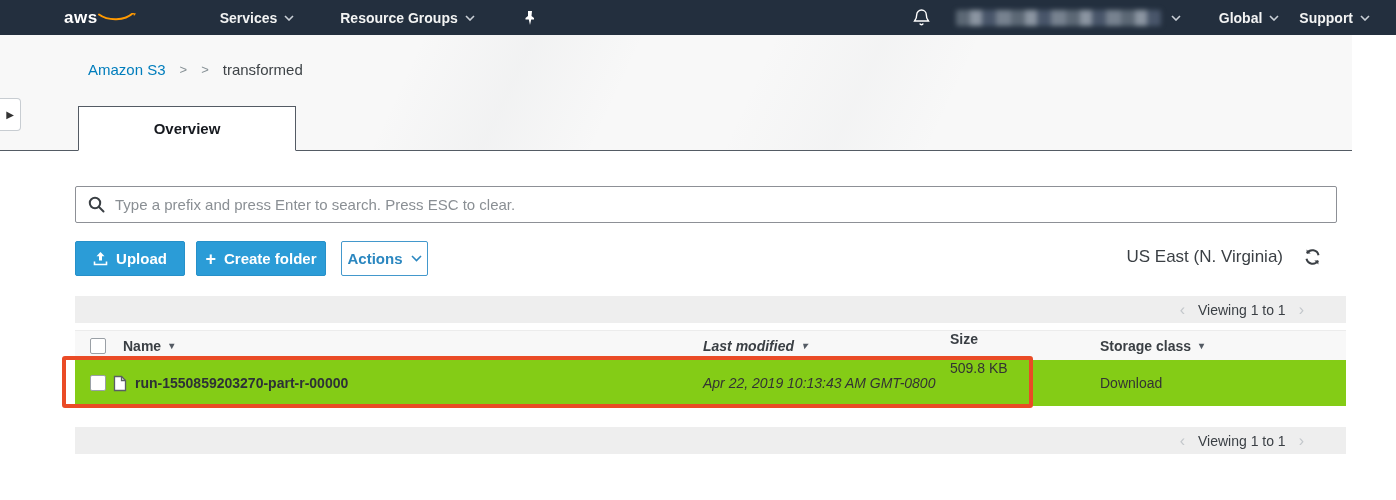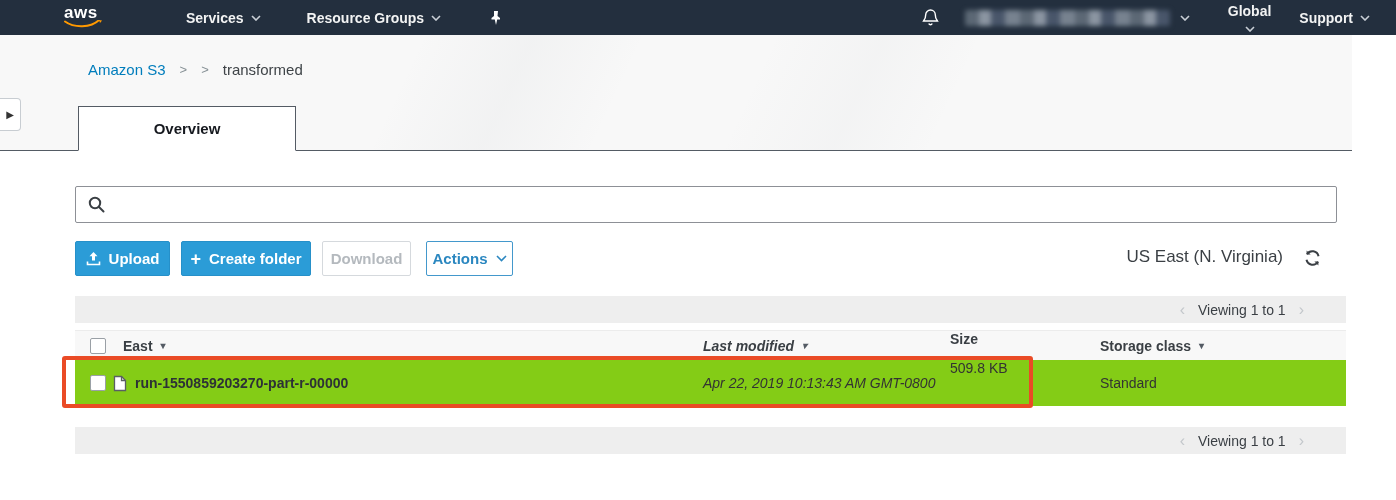--- a/index.html
+++ b/index.html
@@ -11,38 +11,38 @@
     color:#333;
     overflow:hidden;
   }
 
   
   .topnav {
     position:absolute; left:0; top:0; width:1396px; height:35px;
     background:#232f3e; display:flex; align-items:center;
     color:#fff; font-size:14px;
   }
-  .aws-logo { margin-left:64px; display:flex; flex-direction:column; cursor:pointer; }
+  .aws-logo { margin-left:64px; display:flex; flex-direction:row; align-items:center; cursor:pointer; }
   .aws-logo .aws-text { font-weight:bold; font-size:17px; letter-spacing:0.5px; line-height:14px; color:#fff; }
   .nav-item { display:flex; align-items:center; gap:7px; font-weight:bold; color:#f2f3f3; cursor:pointer; }
   .nav-item.services { margin-left:84px; }
   .nav-item.resource-groups { margin-left:46px; }
   .nav-pin { margin-left:48px; display:flex; align-items:center; cursor:pointer; }
   .nav-right { margin-left:auto; display:flex; align-items:center; margin-right:16px; }
   .nav-bell { margin-right:26px; display:flex; cursor:pointer; }
   .nav-account { display:flex; align-items:center; gap:10px; cursor:pointer; }
   .redacted-dark {
     width:205px; height:16px; border-radius:2px;
     background:repeating-linear-gradient(90deg,#5c6875 0 14px,#8b95a1 14px 26px,#49566a 26px 40px,#77828f 40px 55px);
     filter:blur(2.5px);
   }
   .chev { display:inline-flex; align-items:center; }
   .nav-item .chev svg, .nav-account .chev svg { stroke:#c9cfd6; }
-  .nav-global { margin-left:38px;flex-direction:column; }
-  .nav-support { margin-left:28px; margin-right:10px; }
+  .nav-global { margin-left:38px; }
+  .nav-support { margin-left:20px; margin-right:10px; }
 
   
   .header-zone {
     position:absolute; left:0; top:35px; width:1352px; height:116px;
     background:#f8f8f8;
     background-image:
       linear-gradient(115deg, transparent 30%, rgba(120,130,140,0.05) 38%, transparent 46%),
       linear-gradient(115deg, transparent 55%, rgba(120,130,140,0.04) 63%, transparent 70%);
     border-bottom:1px solid #545b64;
     text-decoration:underline;
@@ -85,29 +85,29 @@
   }
   .search-box input::placeholder { color:#8a8f94; opacity:1; }
 
   .toolbar { position:absolute; left:75px; top:241px; height:35px; display:flex; align-items:center; }
   .btn {
     height:35px; display:flex; align-items:center; justify-content:center; gap:8px;
     font-family:"Liberation Sans", sans-serif; font-size:15px; font-weight:bold;
     border-radius:2px; cursor:pointer; border:1px solid transparent;
   }
   .btn-primary { background:#2b9cd7; border-color:#2690c9; color:#fff; }
-  .btn-upload { width:95px; }
+  .btn-upload { width:110px; }
   .btn-create { width:130px; margin-left:11px; }
   .btn-disabled { width:89px; margin-left:11px; background:#fff; border:1px solid #d5d9dd; color:#b4b9be; cursor:default; }
   .btn-actions { width:87px; margin-left:15px; background:#fff; border:1px solid #4398cc; color:#2b87c0; font-weight:bold; }
   .btn-actions .chev svg { stroke:#2b87c0; }
   .plus-glyph { font-size:18px; font-weight:bold; line-height:1; }
 
   .region-area {
-    position:absolute; top:247px; right:74px; display:flex; align-items:flex-end; gap:20px;
+    position:absolute; top:247px; right:74px; display:flex; align-items:center; gap:20px;
   }
   .region-label { font-size:17px; color:#3a3f44; }
   .refresh-btn { display:flex; cursor:pointer; }
 
   .page-bar {
     position:absolute; left:75px; width:1271px; height:27px; background:#eeeeee;
     display:flex; align-items:center; justify-content:flex-end; gap:13px;
     padding-right:42px; font-size:14px; color:#3a3f44;
   }
   .page-bar.top { top:296px; }
@@ -221,36 +221,34 @@
   <div class="tab">
     <span>Overview</span>
   </div>
 </div>
 
 <div class="search-box">
   <svg width="17" height="17" viewBox="0 0 17 17">
       <circle cx="7" cy="7" r="5.2" fill="none" stroke="#3a3f44" stroke-width="2"></circle>
       <path d="M11 11l4.5 4.5" stroke="#3a3f44" stroke-width="2" stroke-linecap="round"></path>
     </svg>
+  <input type="text" placeholder="Type a prefix and press Enter to search. Press ESC to clear." style="">
 </div>
 
 <div class="toolbar">
   <div class="btn btn-primary btn-upload">
     <svg width="15" height="15" viewBox="0 0 15 15">
         <path d="M7.5 1l4 4.2H9v4.3H6V5.2H3.5z" fill="#fff"></path>
         <path d="M1.5 10.5v3h12v-3" fill="none" stroke="#fff" stroke-width="1.6"></path>
       </svg>
     <span>Upload</span>
   </div>
   <div class="btn btn-primary btn-create">
     <span class="plus-glyph">+</span>
     <span>Create folder</span>
-  </div>
-  <div class="btn btn-disabled">
-    <span>Download</span>
   </div>
   <div class="btn btn-actions">
     <span>Actions</span>
     <span class="chev">
         <svg width="11" height="7" viewBox="0 0 11 7">
           <path d="M1 1l4.5 4.5L10 1" fill="none" stroke-width="1.6"></path>
         </svg>
       </span>
   </div>
 </div>
@@ -271,21 +269,21 @@
   <span class="page-chev">‹</span>
   <span>Viewing 1 to 1</span>
   <span class="page-chev">›</span>
 </div>
 
 <div class="table-header">
   <div class="cell c-check">
     <input type="checkbox" style="">
   </div>
   <div class="cell c-name-h">
-    <span>East</span>
+    <span>Name</span>
     <span class="sort-glyph">▾</span>
   </div>
   <div class="cell c-modified">
     <span>Last modified</span>
     <span class="sort-glyph">▾</span>
   </div>
   <div class="cell c-size">
     <span>Size</span>
     <span class="sort-glyph">▾</span>
   </div>
@@ -301,21 +299,21 @@
   </div>
   <div class="cell c-icon">
     <svg width="14" height="17" viewBox="0 0 14 17">
         <path d="M1.5 1.5h7l4 4v10h-11z" fill="#fff" stroke="#5a5f64" stroke-width="1.3"></path>
         <path d="M8.5 1.5v4h4" fill="none" stroke="#5a5f64" stroke-width="1.3"></path>
       </svg>
   </div>
   <div class="cell c-name">run-1550859203270-part-r-00000</div>
   <div class="cell c-modified">Apr 22, 2019 10:13:43 AM GMT-0800</div>
   <div class="cell c-size">509.8 KB</div>
-  <div class="cell c-storage">Standard</div>
+  <div class="cell c-storage">Download</div>
 </div>
 
 <div class="highlight-box"></div>
 
 <div class="page-bar bottom">
   <span class="page-chev">‹</span>
   <span>Viewing 1 to 1</span>
   <span class="page-chev">›</span>
 </div>
 

